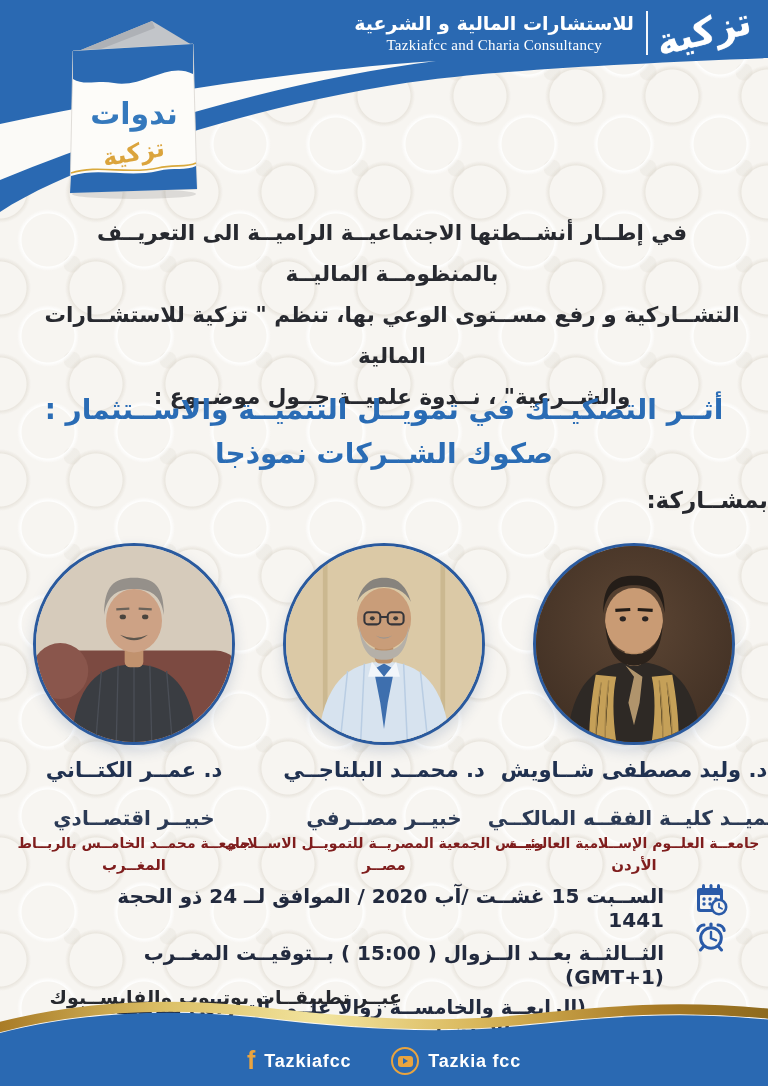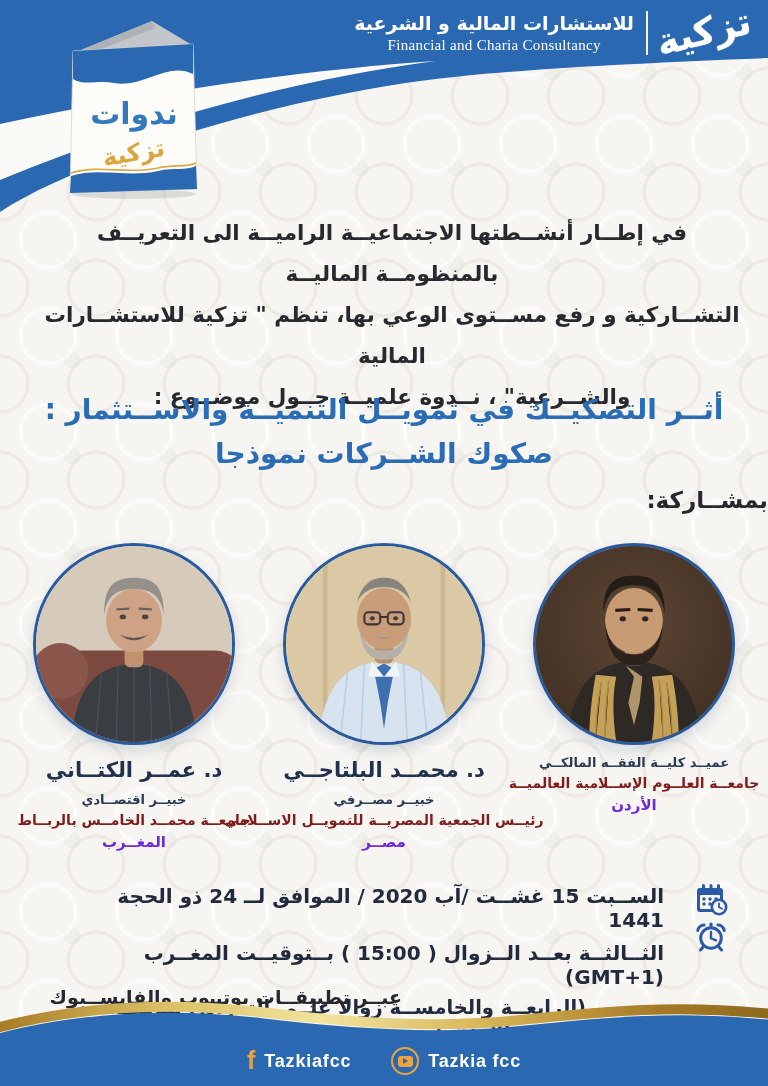--- a/index.html
+++ b/index.html
@@ -64,23 +64,23 @@
     display:flex; justify-content:space-between;
   }
   .speaker{ width:240px; display:flex; flex-direction:column; align-items:center; }
   .avatar{
     width:202px; height:202px; border-radius:50%; overflow:hidden;
     border:3px solid #2a5a9e; background:#ddd;
     box-shadow:0 6px 14px rgba(40,70,120,.18);
   }
   .avatar svg{ display:block; }
   .spk-name{ margin-top:13px; font-size:21px; font-weight:bold; color:#203150; direction:rtl; white-space:nowrap; }
-  .spk-role{ margin-top:10px; font-size:13px; font-weight:bold; color:#2b3a55; direction:rtl; white-space:nowrap; }
+  .spk-role{ margin-top:24px; font-size:20px; font-weight:bold; color:#2b3a55; direction:rtl; white-space:nowrap; }
   .spk-aff{ margin-top:5px; font-size:14px; font-weight:bold; color:#7f1d1d; direction:rtl; white-space:nowrap; }
-  .spk-country{ margin-top:5px; font-size:15px; font-weight:bold; color:#6d28d9; direction:rtl; }
+  .spk-country{ margin-top:5px; font-size:15px; font-weight:bold; color:#7f1d1d; direction:rtl; }
 
   
   .schedule-icons{ position:absolute; top:882px; right:40px; z-index:1; display:flex; flex-direction:column; gap:4px; align-items:center;}
   .schedule{
     position:absolute; top:884px; right:104px; width:600px; z-index:1;
     direction:rtl; text-align:right; color:#222a3e; font-weight:bold;
   }
   .sch-line1{ font-size:20px; margin-bottom:9px; }
   .sch-line2{ font-size:20px; margin-bottom:7px; }
   .sch-line3{ font-size:19.5px; margin-right:78px; }
@@ -124,21 +124,21 @@
   <div class="bg-pattern"></div>
 
   <svg class="header-swoosh" width="768" height="232" viewBox="0 0 768 232">
     <path fill="#2a69b2" d="M0,0 H768 V58 C640,63 515,69 428,80 C325,93 205,124 115,158 C72,174 30,192 0,212 Z"></path>
     <path fill="#fbfaf7" d="M436,61 C300,70 140,94 0,124 L0,180 C150,118 300,79 436,61 Z"></path>
   </svg>
 
   <div class="header-brand">
     <div class="org-text">
       <div class="org-ar">للاستشارات المالية و الشرعية</div>
-      <div class="org-en">Financial and Charia Consultancy</div>
+      <div class="org-en">Tazkiafcc and Charia Consultancy</div>
     </div>
     <div class="brand-sep"></div>
     <div class="logo-callig">تزكية</div>
   </div>
 
   <div class="booklet">
     <svg width="156" height="184" viewBox="0 0 156 184">
       <ellipse cx="78" cy="178" rx="62" ry="5" fill="rgba(60,60,60,0.14)"></ellipse>
       <polygon points="20,36 96,5 136,29" fill="#c2c5c9"></polygon>
       <polygon points="20,36 96,5 99,12 22,42" fill="#aeb1b6"></polygon>
@@ -266,20 +266,21 @@
           <g fill="#2a2422">
               <ellipse cx="93" cy="78" rx="3.4" ry="2.8"></ellipse>
               <ellipse cx="117" cy="78" rx="3.4" ry="2.8"></ellipse>
             </g>
           <g stroke="#241d18" stroke-width="3.4" fill="none">
               <path d="M85,69 L101,68"></path>
               <path d="M109,68 L125,69"></path>
             </g>
         </svg>
       </div>
+      <div class="spk-name">د. وليد مصطفى شــاويش</div>
       <div class="spk-role">عميــد كليــة الفقــه المالكــي</div>
       <div class="spk-aff">جامعــة العلــوم الإســلامية العالميــة</div>
       <div class="spk-country">الأردن</div>
     </div>
   </div>
 
   <div class="schedule-icons">
     <svg width="34" height="34" viewBox="0 0 34 34">
       <rect x="3" y="6" width="26" height="24" rx="3" fill="#2a5aa8"></rect>
       <rect x="6" y="13" width="20" height="14" rx="1" fill="#f7f5f1"></rect>

